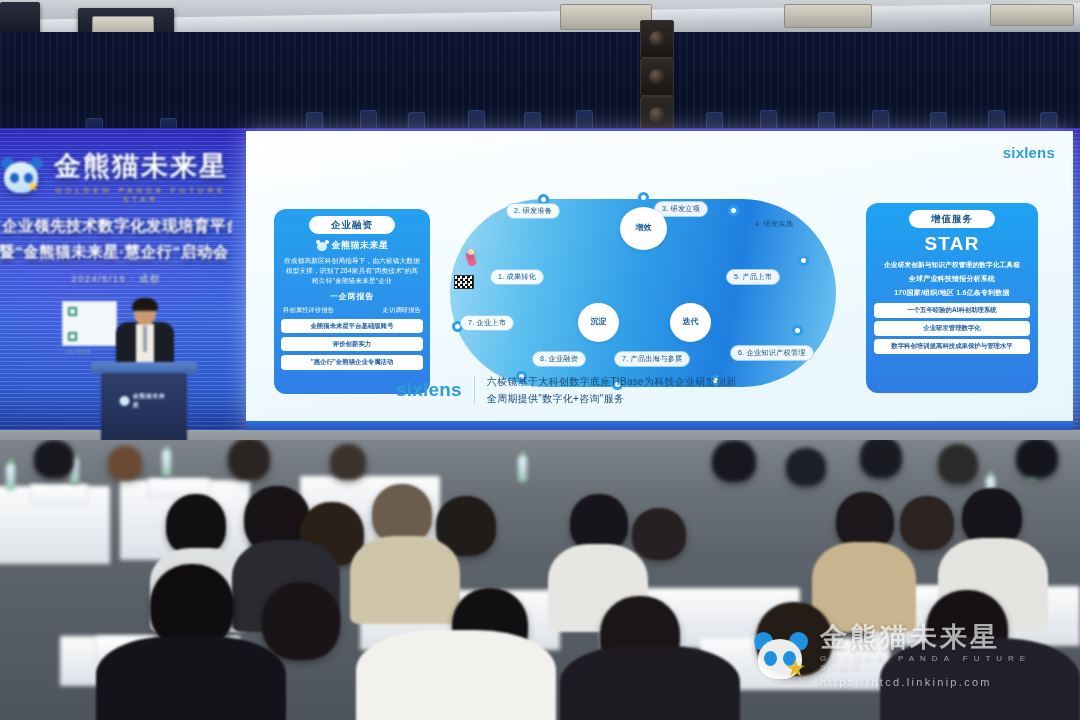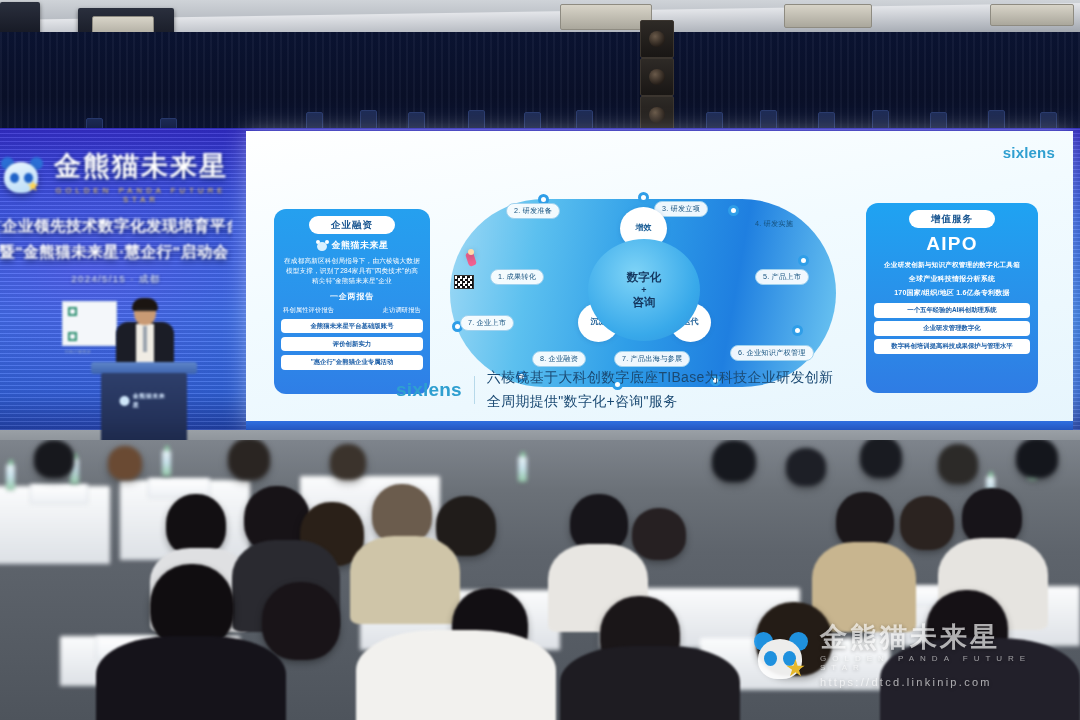--- a/index.html
+++ b/index.html
@@ -232,21 +232,21 @@
   .r-line { font-size: 6.6px; line-height: 1.5; font-weight: 600; letter-spacing: .2px; margin-bottom: 4px; }
   .r-line.strong { font-size: 7px; }
 
   
   .slide-footer {
     position: absolute; left: 150px; top: 238px; width: 600px; height: 42px;
     display: flex; align-items: center; gap: 12px;
   }
   .foot-logo { font-size: 19px; font-weight: bold; color: #2f9fd0; letter-spacing: .2px; }
   .foot-div { width: 1px; height: 28px; background: #b7d9ea; }
-  .foot-text { font-size: 14px; line-height: 1.7; color: #1b4a73; letter-spacing: .3px; }
+  .foot-text { font-size: 10px; line-height: 1.7; color: #1b4a73; letter-spacing: .3px; }
 
   
   .stage-floor {
     position: absolute; left: 0; top: 430px; width: 1080px; height: 40px;
     background: linear-gradient(180deg,#9aa0a6,#6f757c);
   }
   .stage-front {
     position: absolute; left: 0; top: 440px; width: 1080px; height: 30px;
     background: linear-gradient(180deg,#7b8188,#585e65);
   }
@@ -442,40 +442,35 @@
       <span class="racer">
           <span class="body"></span>
           <span class="head"></span>
         </span>
       <span class="flag"></span>
 
       <span class="node" style="left:48px;top:76px;">1. 成果转化</span>
       <span class="node" style="left:64px;top:10px;">2. 研发准备</span>
       <span class="node" style="left:212px;top:8px;">3. 研发立项</span>
       <span class="node" style="left:306px;top:24px; border:none;background:transparent;">4. 研发实施</span>
-      <span class="node" style="left:284px;top:76px;margin-left:29px;">5. 产品上市</span>
+      <span class="node" style="left:284px;top:76px;">5. 产品上市</span>
       <span class="node" style="left:288px;top:152px;">6. 企业知识产权管理</span>
       <span class="node" style="left:172px;top:158px;">7. 产品出海与参展</span>
       <span class="node" style="left:90px;top:158px;text-align:right;">8. 企业融资</span>
       <span class="node" style="left:18px;top:122px;">7. 企业上市</span>
 
       <span class="bubble b1">增效</span>
       <span class="bubble b2">沉淀</span>
       <span class="bubble b3">迭代</span>
 
-      <div class="core">
-        <span>数字化</span>
-        <span class="plus">+</span>
-        <span>咨询</span>
-      </div>
     </div>
 
     <div class="card-right">
       <div class="pill-head">增值服务</div>
-      <div class="aipo">AIPO</div>
+      <div class="aipo">STAR</div>
       <div class="r-line">企业研发创新与知识产权管理的数字化工具箱</div>
       <div class="r-line strong">全球产业科技情报分析系统</div>
       <div class="r-line strong">170国家/组织/地区 1.6亿条专利数据</div>
       <div class="wbox">一个五年经验的AI科创助理系统</div>
       <div class="wbox">企业研发管理数字化</div>
       <div class="wbox">数字科创培训提高科技成果保护与管理水平</div>
     </div>
 
     <div class="slide-footer">
       <span class="foot-logo">sixlens</span>

